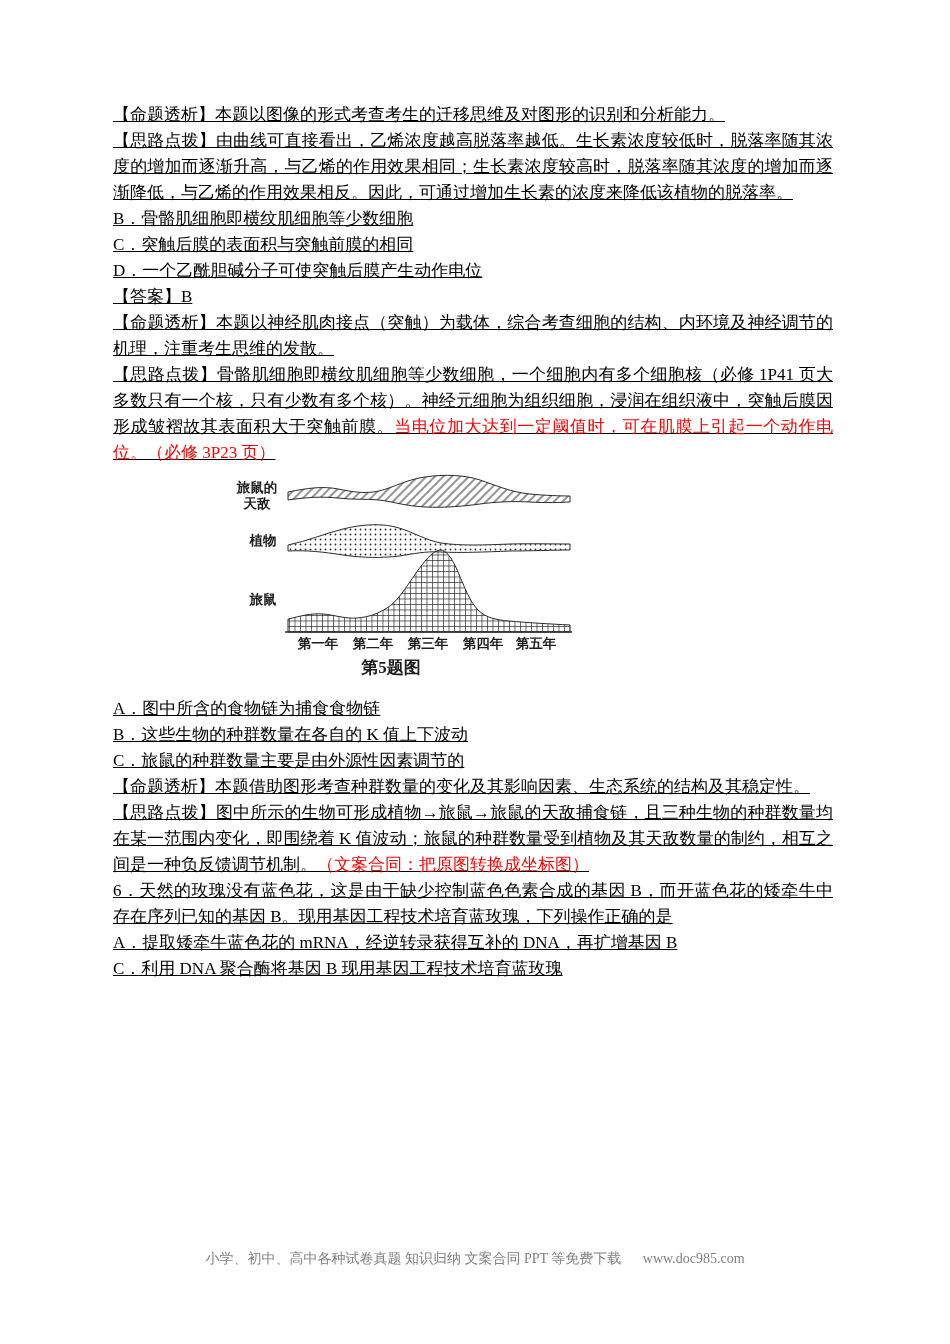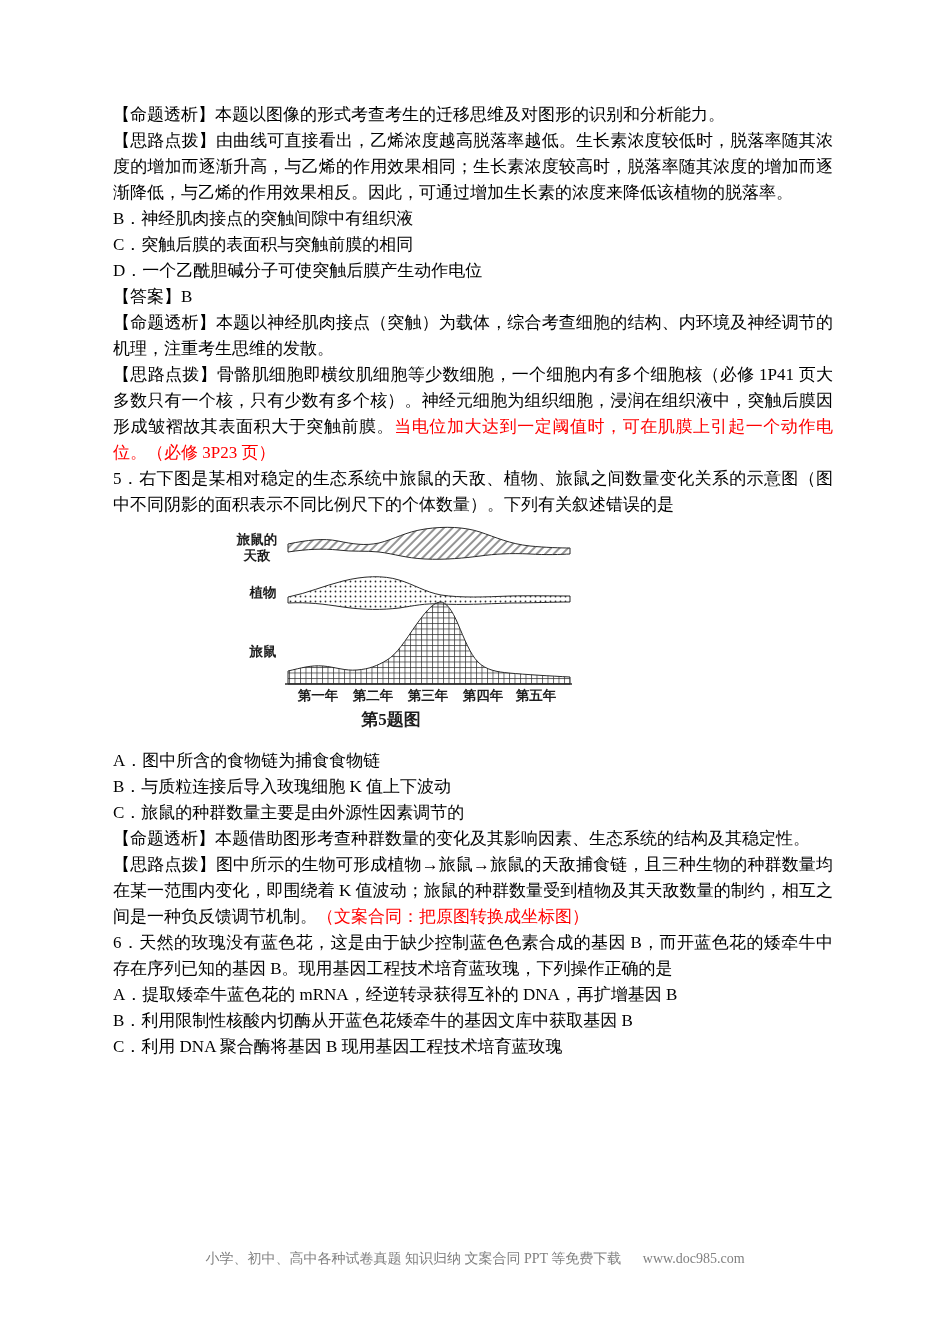--- a/index.html
+++ b/index.html
@@ -8,21 +8,21 @@
     width:950px; height:1344px; position:relative; overflow:hidden;
     font-family:"Liberation Serif","DejaVu Serif",serif;
     color:#000;
   }
   .content {
     padding:102px 117px 0 113px;
     font-size:17px;
     line-height:26px;
     text-align:justify;
   }
-  .para { margin:0; }
+  .para { margin:0;text-decoration:underline; }
   .red { color:#ff0000; }
   .fig { margin:6px 0 4px 110px;font-weight:bold; }
   .flabel, .ftick {
     font-size:13.5px;
     font-family:"Liberation Serif","DejaVu Serif",serif;
     fill:#1d1d1d;
   }
   .fcaption {
     font-size:17px;
     font-family:"Liberation Serif","DejaVu Serif",serif;
@@ -35,28 +35,27 @@
   .page-footer .site-url { color:#808080; text-decoration:none; margin-left:18px;text-align:center; }
 </style>
 </head>
 <body>
 
 <main class="content">
 
   <p class="para">【命题透析】本题以图像的形式考查考生的迁移思维及对图形的识别和分析能力。</p>
   <p class="para">【思路点拨】由曲线可直接看出，乙烯浓度越高脱落率越低。生长素浓度较低时，脱落率随其浓度的增加而逐渐升高，与乙烯的作用效果相同；生长素浓度较高时，脱落率随其浓度的增加而逐渐降低，与乙烯的作用效果相反。因此，可通过增加生长素的浓度来降低该植物的脱落率。</p>
 
-  <p class="para">B．神经肌肉接点的突触间隙中有组织液</p>
+  <p class="para">B．骨骼肌细胞即横纹肌细胞等少数细胞</p>
   <p class="para">C．突触后膜的表面积与突触前膜的相同</p>
   <p class="para">D．一个乙酰胆碱分子可使突触后膜产生动作电位</p>
   <p class="para">【答案】B</p>
   <p class="para">【命题透析】本题以神经肌肉接点（突触）为载体，综合考查细胞的结构、内环境及神经调节的机理，注重考生思维的发散。</p>
   <p class="para"><span>【思路点拨】骨骼肌细胞即横纹肌细胞等少数细胞，一个细胞内有多个细胞核（必修 1P41 页大多数只有一个核，只有少数有多个核）。神经元细胞为组织细胞，浸润在组织液中，突触后膜因形成皱褶故其表面积大于突触前膜。</span><span class="red">当电位加大达到一定阈值时，可在肌膜上引起一个动作电位。（必修 3P23 页）</span></p>
 
-  <p class="para">5．右下图是某相对稳定的生态系统中旅鼠的天敌、植物、旅鼠之间数量变化关系的示意图（图中不同阴影的面积表示不同比例尺下的个体数量）。下列有关叙述错误的是</p>
 
   <figure class="fig">
     <svg width="352" height="212" viewBox="0 0 352 212">
       <defs>
         <pattern id="hatch" width="6" height="6" patternUnits="userSpaceOnUse" patternTransform="rotate(45)">
           <line x1="3" y1="0" x2="3" y2="6" stroke="#2a2a2a" stroke-width="1"></line>
         </pattern>
         <pattern id="dots" width="5" height="5" patternUnits="userSpaceOnUse">
           <circle cx="2.5" cy="2.5" r="0.9" fill="#2a2a2a"></circle>
         </pattern>
@@ -82,28 +81,27 @@
       <text class="ftick" x="150" y="176" text-anchor="middle">第二年</text>
       <text class="ftick" x="205" y="176" text-anchor="middle">第三年</text>
       <text class="ftick" x="260" y="176" text-anchor="middle">第四年</text>
       <text class="ftick" x="313" y="176" text-anchor="middle">第五年</text>
 
       <text class="fcaption" x="168" y="201" text-anchor="middle">第5题图</text>
     </svg>
   </figure>
 
   <p class="para">A．图中所含的食物链为捕食食物链</p>
-  <p class="para">B．与质粒连接后导入玫瑰细胞 K 值上下波动</p>
+  <p class="para">B．这些生物的种群数量在各自的 K 值上下波动</p>
   <p class="para">C．旅鼠的种群数量主要是由外源性因素调节的</p>
   <p class="para">【命题透析】本题借助图形考查种群数量的变化及其影响因素、生态系统的结构及其稳定性。</p>
   <p class="para"><span>【思路点拨】图中所示的生物可形成植物→旅鼠→旅鼠的天敌捕食链，且三种生物的种群数量均在某一范围内变化，即围绕着 K 值波动；旅鼠的种群数量受到植物及其天敌数量的制约，相互之间是一种负反馈调节机制。</span><span class="red">（文案合同：把原图转换成坐标图）</span></p>
 
   <p class="para">6．天然的玫瑰没有蓝色花，这是由于缺少控制蓝色色素合成的基因 B，而开蓝色花的矮牵牛中存在序列已知的基因 B。现用基因工程技术培育蓝玫瑰，下列操作正确的是</p>
   <p class="para">A．提取矮牵牛蓝色花的 mRNA，经逆转录获得互补的 DNA，再扩增基因 B</p>
-  <p class="para">B．利用限制性核酸内切酶从开蓝色花矮牵牛的基因文库中获取基因 B</p>
   <p class="para">C．利用 DNA 聚合酶将基因 B 现用基因工程技术培育蓝玫瑰</p>
 
 </main>
 
 <footer class="page-footer">
   <span>小学、初中、高中各种试卷真题  知识归纳  文案合同  PPT 等免费下载</span>
   <a class="site-url" href="#">www.doc985.com</a>
 </footer>
 
 </body></html>

